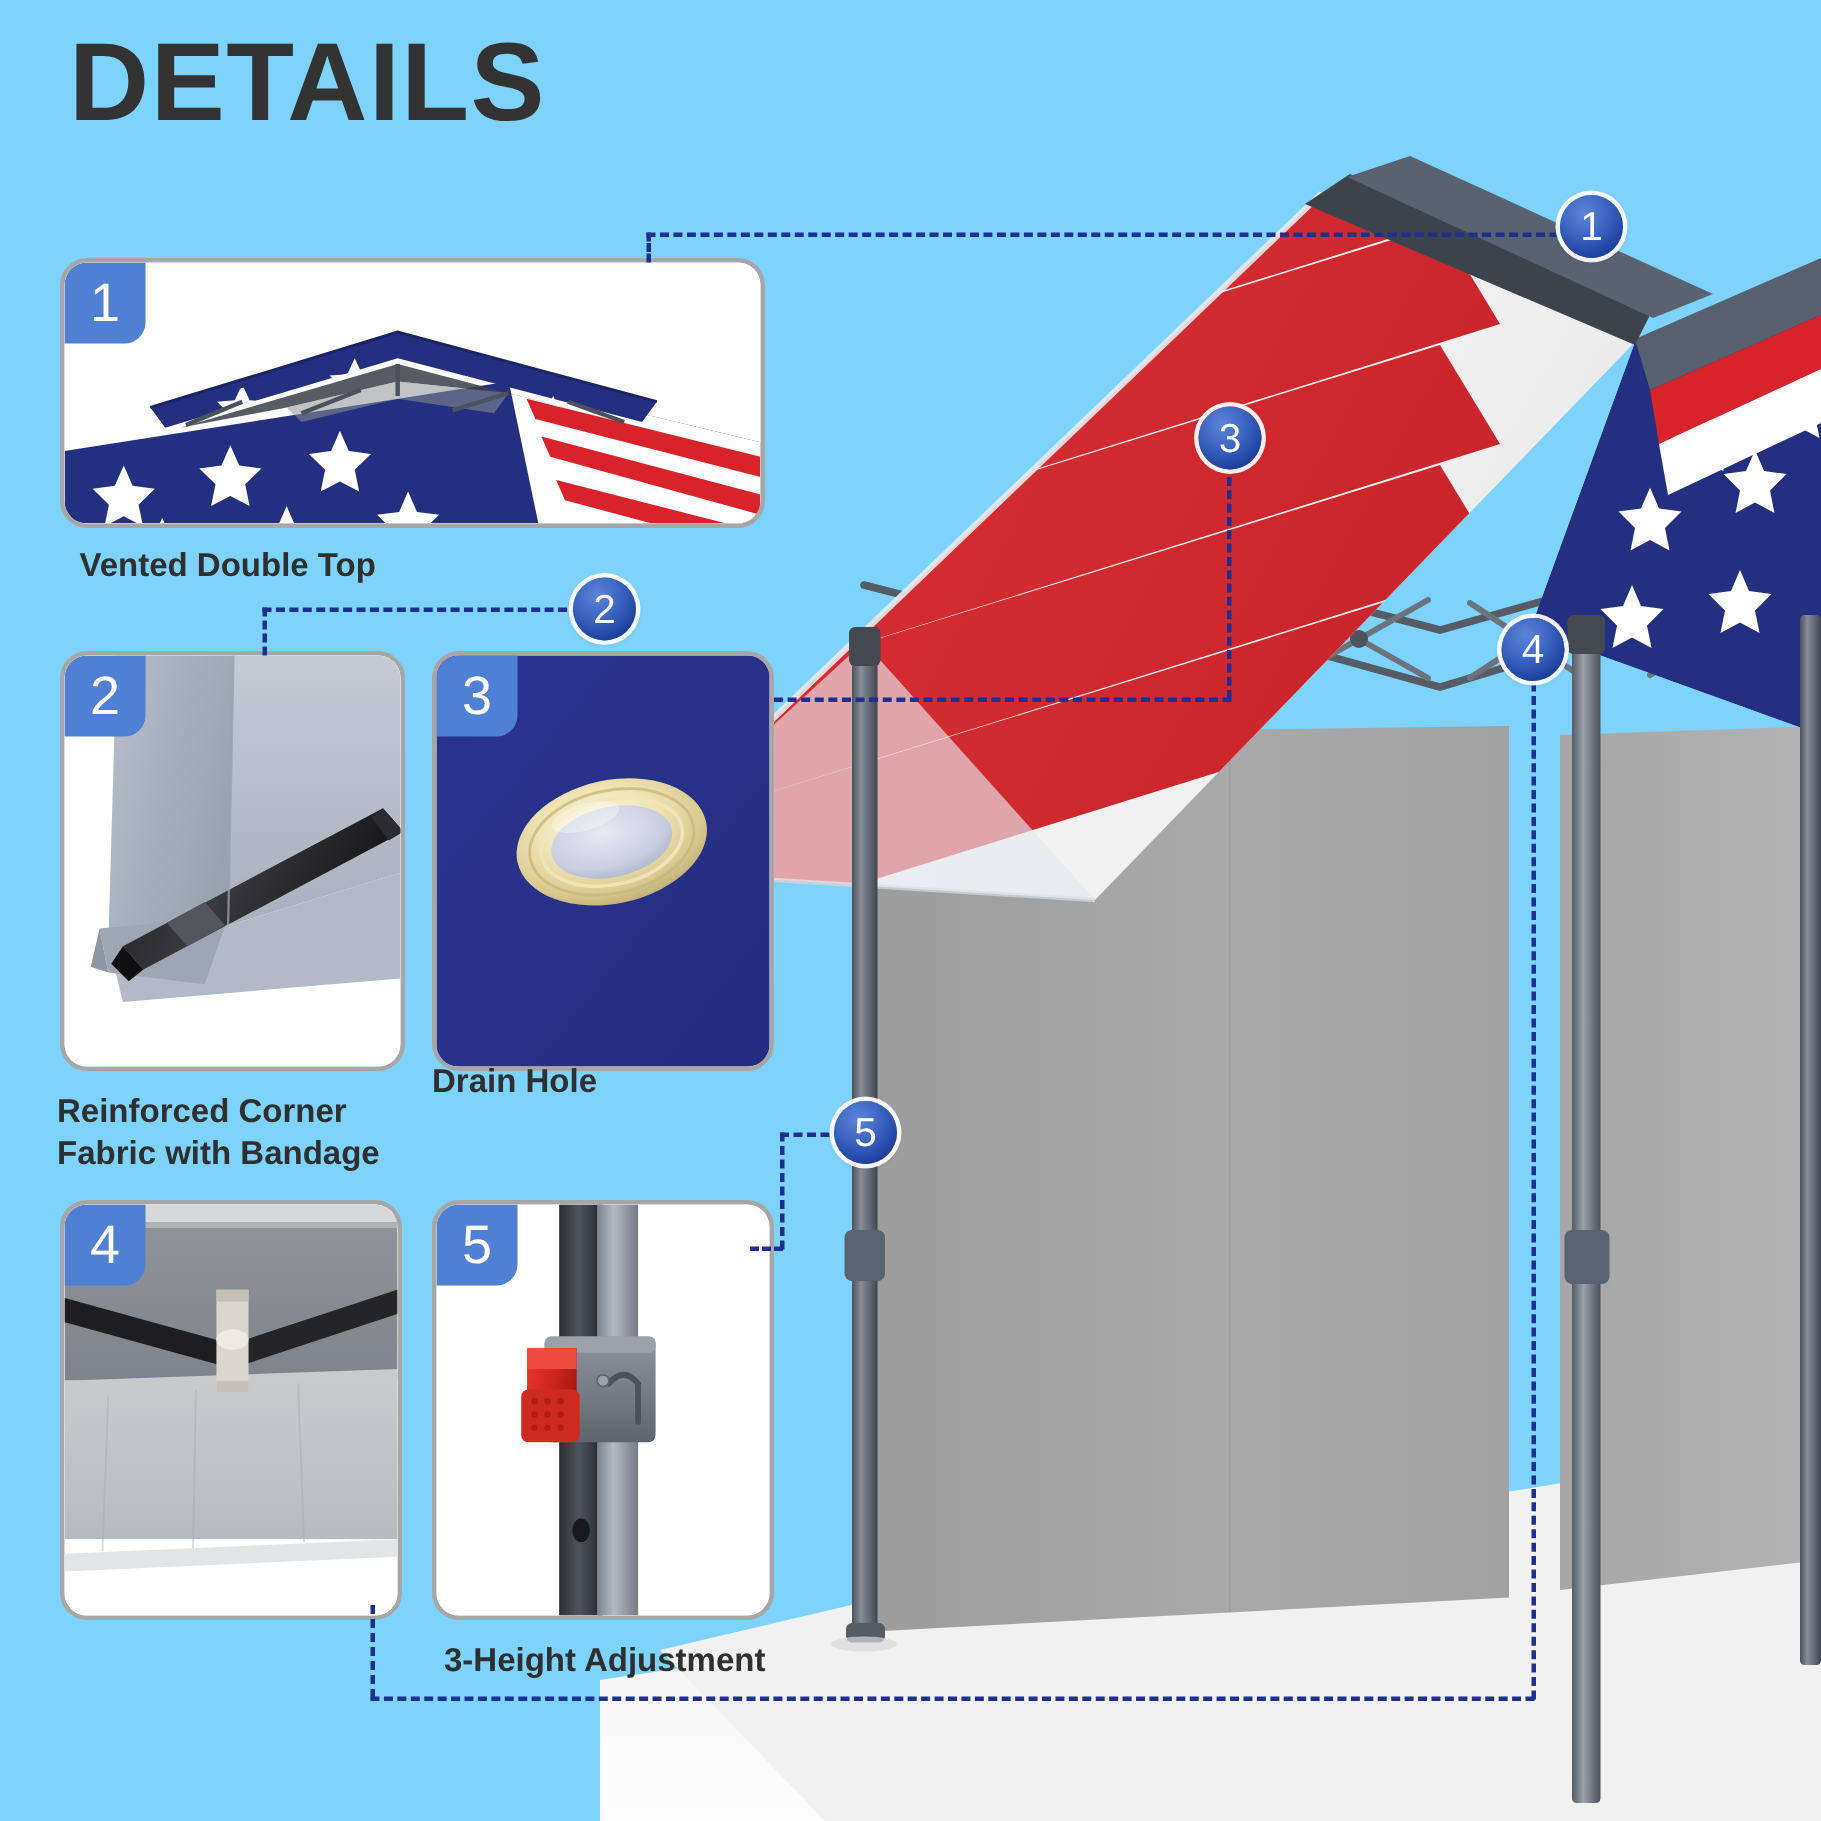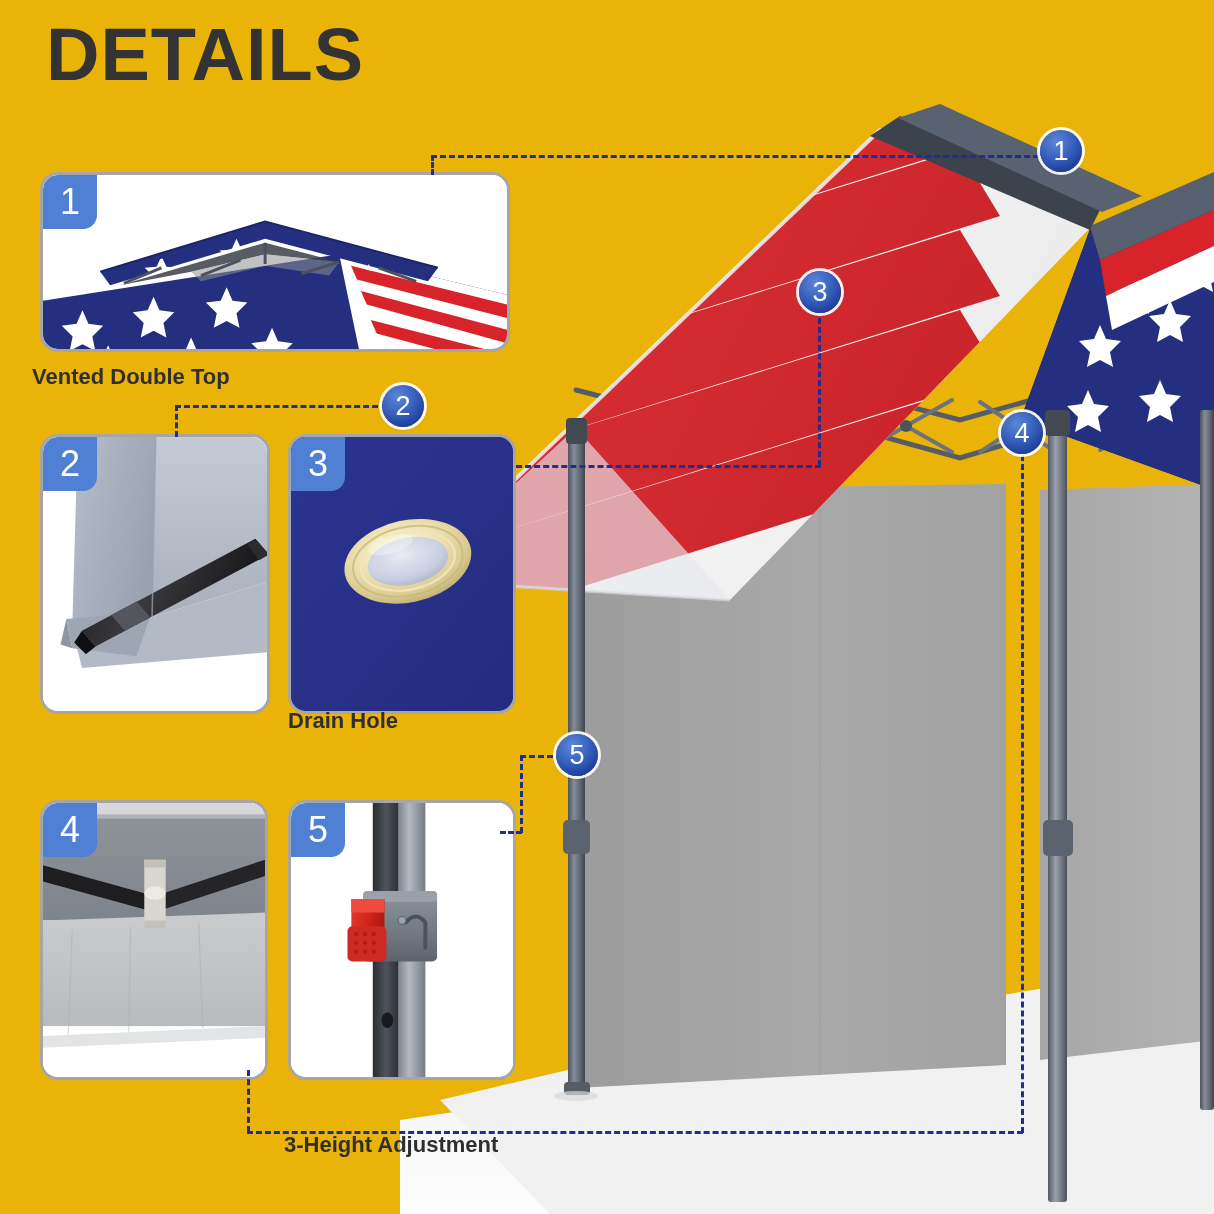--- a/index.html
+++ b/index.html
@@ -3,21 +3,21 @@
 <meta charset="utf-8">
 <style>
   html,body{margin:0;padding:0;}
   body{
     width:1214px;height:1214px;
     background:#ffffff;
     font-family:"Liberation Sans", sans-serif;
     overflow:hidden;
     position:relative;
   }
-  #stage{position:absolute;left:0;top:0;width:1214px;height:1214px;overflow:hidden;background:#eab308;}
+  #stage{position:absolute;left:0;top:0;width:1214px;height:1214px;overflow:hidden;background:#7dd3fc;}
 
   
   .page-title{
     position:absolute;left:46px;top:18px;
     font-size:74px;font-weight:bold;letter-spacing:1px;
     color:#333333;line-height:1;
     white-space:nowrap;
   }
 
   
@@ -313,21 +313,21 @@
           <path d="M300 90 L262 102"></path>
         </g>
 
         <path d="M58 100 L225 48 L400 96" fill="none" stroke="#1b2566" stroke-width="2"></path>
       </svg>
     </div>
     <div class="badge">
       <span>1</span>
     </div>
   </div>
-  <div class="card-caption" style="left:32px;top:363px;width:460px;">Vented Double Top</div>
+  <div class="card-caption" style="left:53px;top:363px;width:460px;">Vented Double Top</div>
 
   <div class="card" style="left:40px;top:434px;width:230px;height:280px;">
     <div class="card-photo">
       <div class="c2-bg"></div>
       <svg viewBox="0 0 230 280" preserveAspectRatio="none" style="position:absolute;inset:0;width:100%;height:100%;">
         <defs>
           <linearGradient id="c2fab" x1="0" y1="0" x2="1" y2="0.5">
             <stop offset="0%" stop-color="#b9c0cc"></stop>
             <stop offset="55%" stop-color="#a7aebb"></stop>
             <stop offset="100%" stop-color="#9aa2b0"></stop>
@@ -357,20 +357,22 @@
 
         <path d="M54 214 L40 198 L32 210 L44 222 Z" fill="#0f0f11"></path>
 
         <path d="M116 -10 L112 184" stroke="#9aa2b0" stroke-width="1.5" fill="none" opacity="0.8"></path>
       </svg>
     </div>
     <div class="badge">
       <span>2</span>
     </div>
   </div>
+  <div class="card-caption" style="left:38px;top:727px;width:260px;">Reinforced Corner
+Fabric with Bandage</div>
 
   <div class="card" style="left:288px;top:434px;width:228px;height:280px;">
     <div class="card-photo">
       <div class="c3-bg"></div>
       <svg viewBox="0 0 228 280" preserveAspectRatio="none" style="position:absolute;inset:0;width:100%;height:100%;">
         <defs>
           <radialGradient id="c3ring" cx="45%" cy="35%" r="70%">
             <stop offset="0%" stop-color="#fdfae2"></stop>
             <stop offset="45%" stop-color="#efe3b4"></stop>
             <stop offset="78%" stop-color="#d9c98e"></stop>
@@ -502,15 +504,15 @@
           <circle cx="67" cy="152" r="2.2"></circle>
             <circle cx="76" cy="152" r="2.2"></circle>
             <circle cx="85" cy="152" r="2.2"></circle>
         </g>
       </svg>
     </div>
     <div class="badge">
       <span>5</span>
     </div>
   </div>
-  <div class="card-caption" style="left:284px;top:1093px;width:300px;margin-top:38px;">3-Height Adjustment</div>
+  <div class="card-caption" style="left:296px;top:1093px;width:300px;">3-Height Adjustment</div>
 
 </div>
 
 </body></html>

